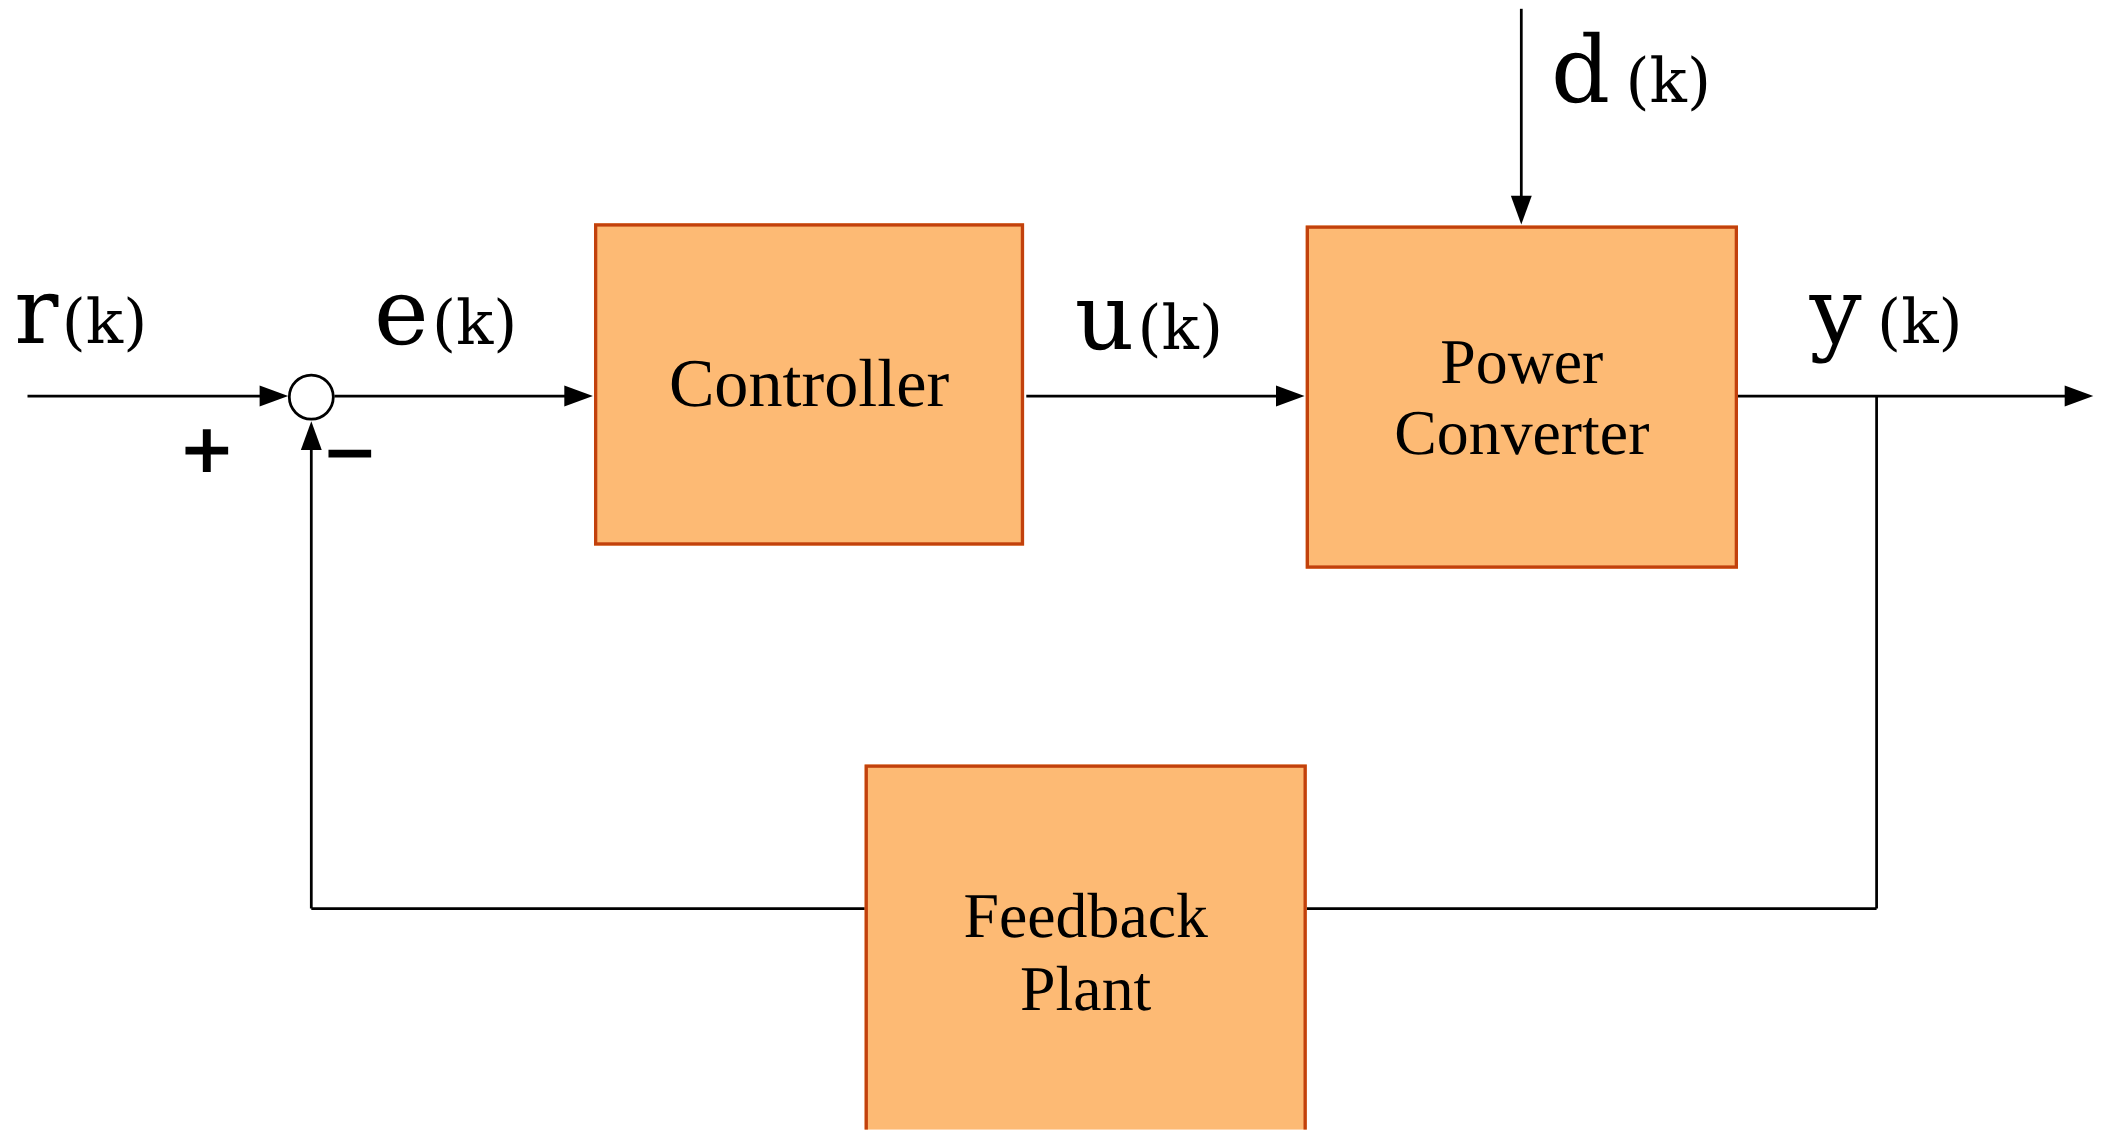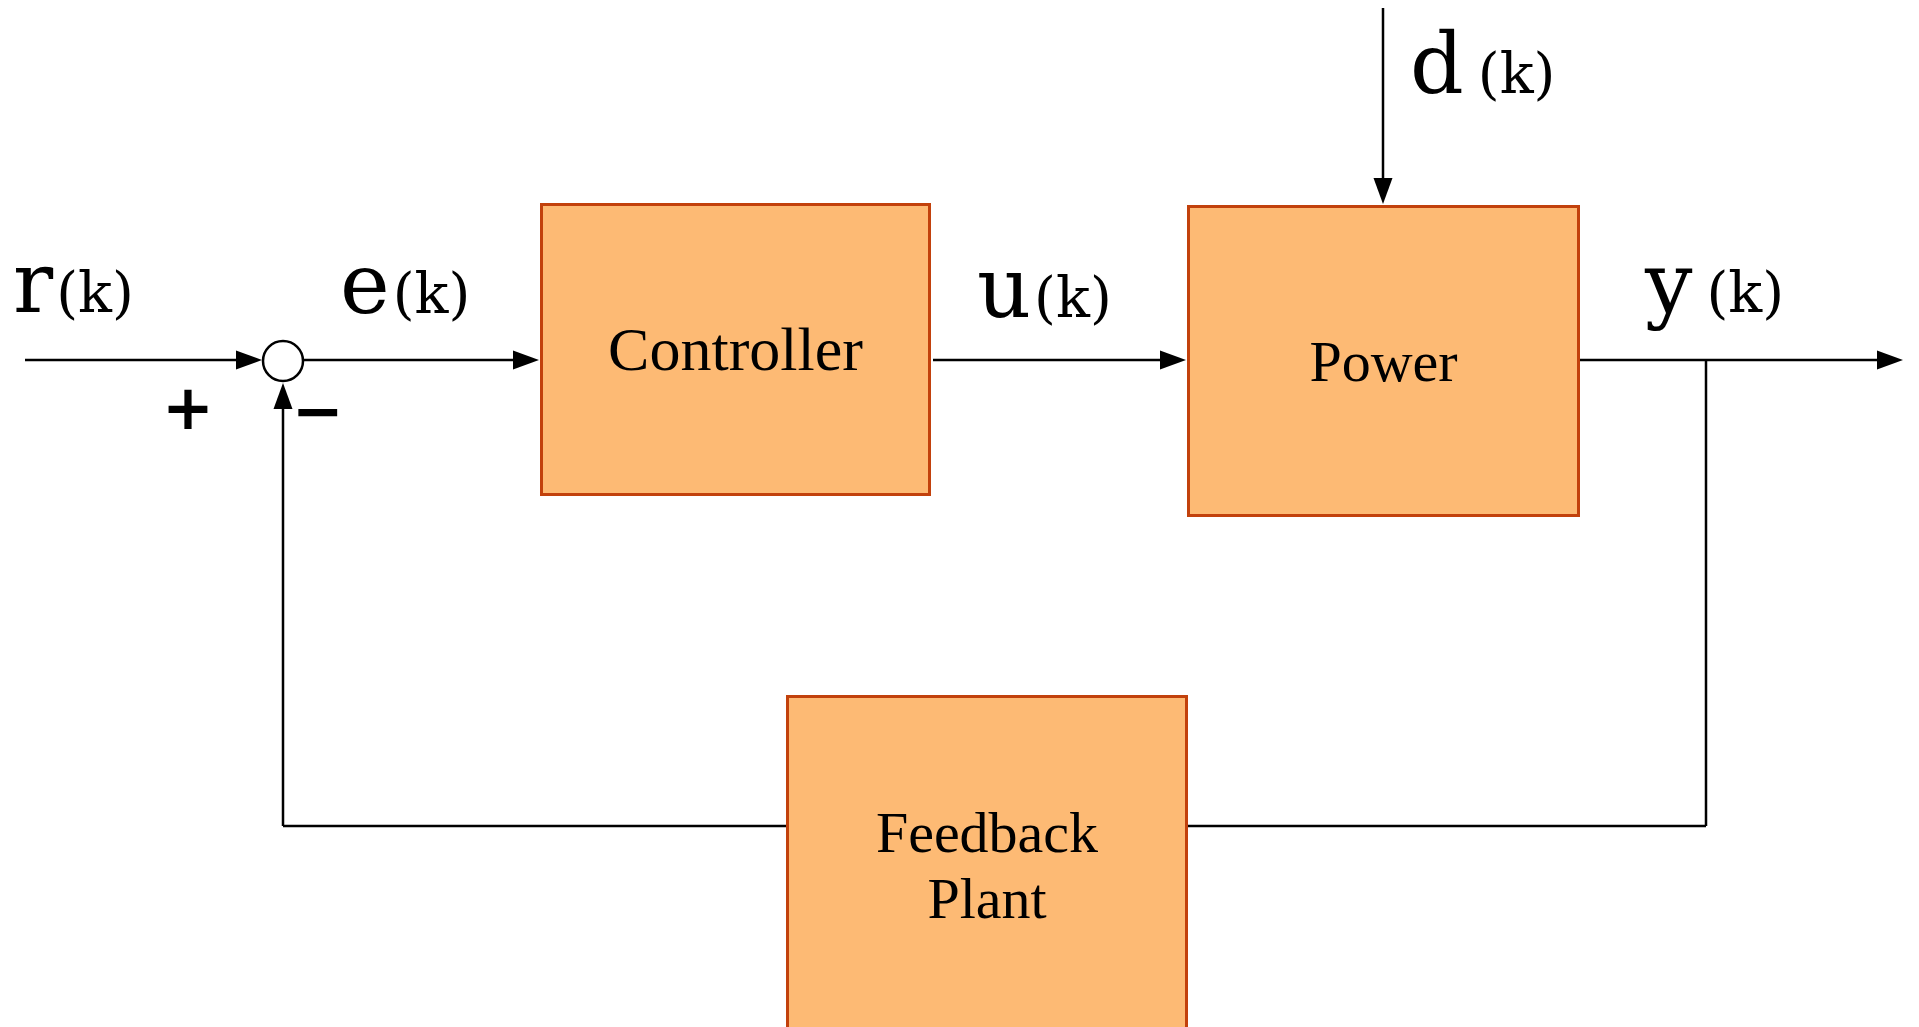--- a/index.html
+++ b/index.html
@@ -106,20 +106,21 @@
     <line x1="283" y1="826" x2="283" y2="406" stroke="#000" stroke-width="2.5"></line>
     <polygon points="283,383 273.5,409 292.5,409" fill="#000"></polygon>
   </svg>
 
   <div class="block block-controller">
     <div>Controller</div>
   </div>
 
   <div class="block block-plant">
     <div>Power</div>
+    <div>Converter</div>
   </div>
 
   <div class="block block-feedback">
     <div>Feedback</div>
     <div>Plant</div>
   </div>
 
   <div class="sig tight sig-r">
     <span class="sig-letter">r</span>
     <span class="sig-sub">(k)</span>

